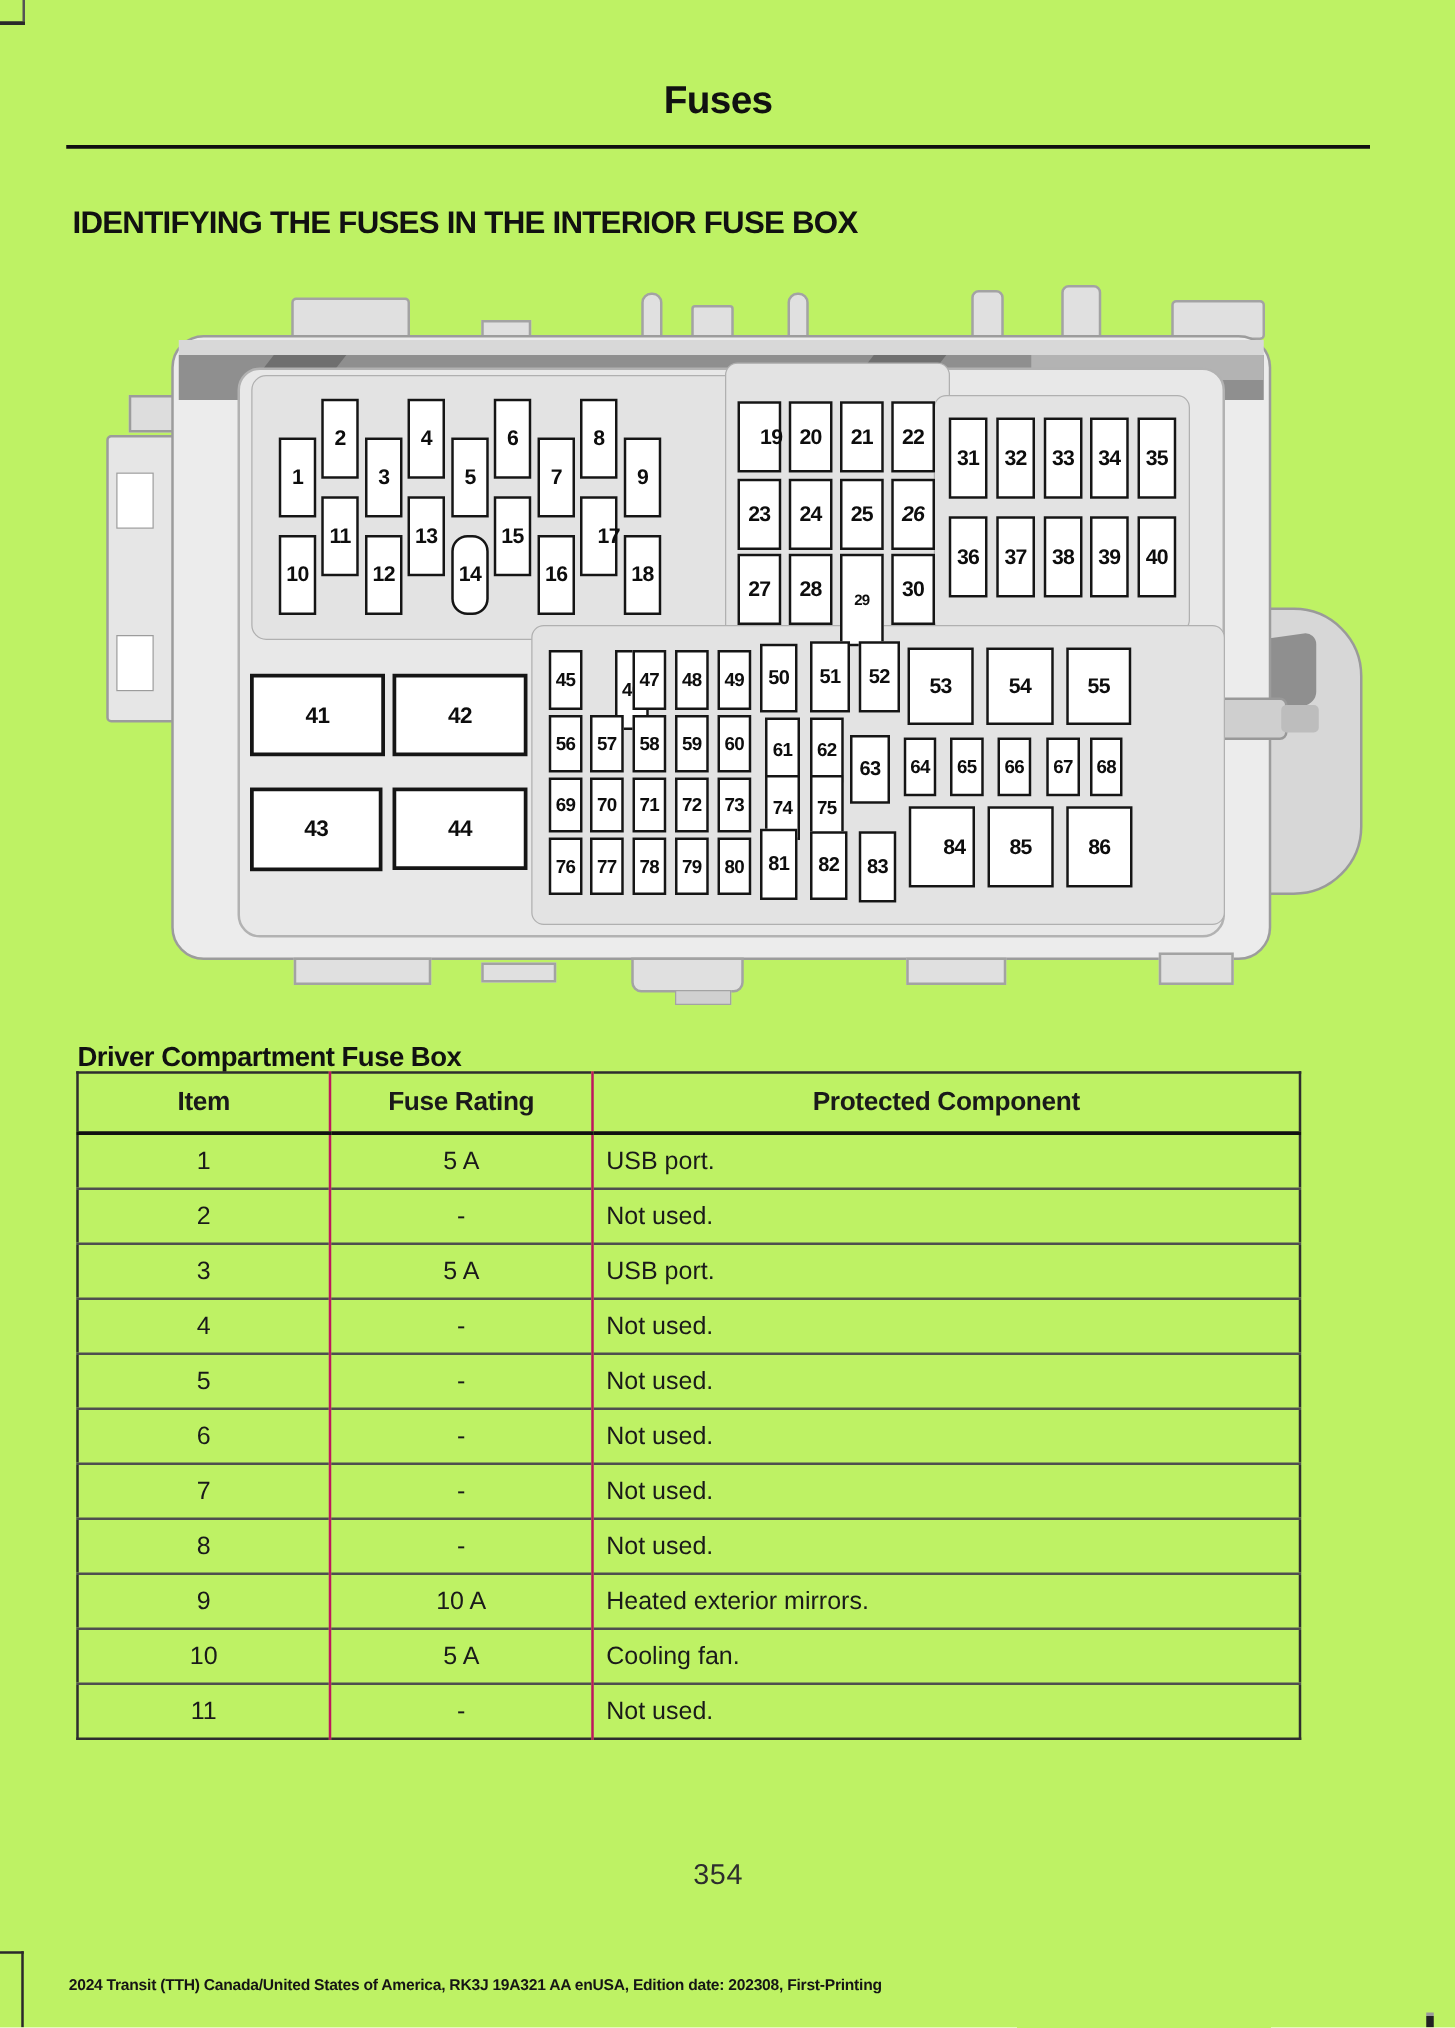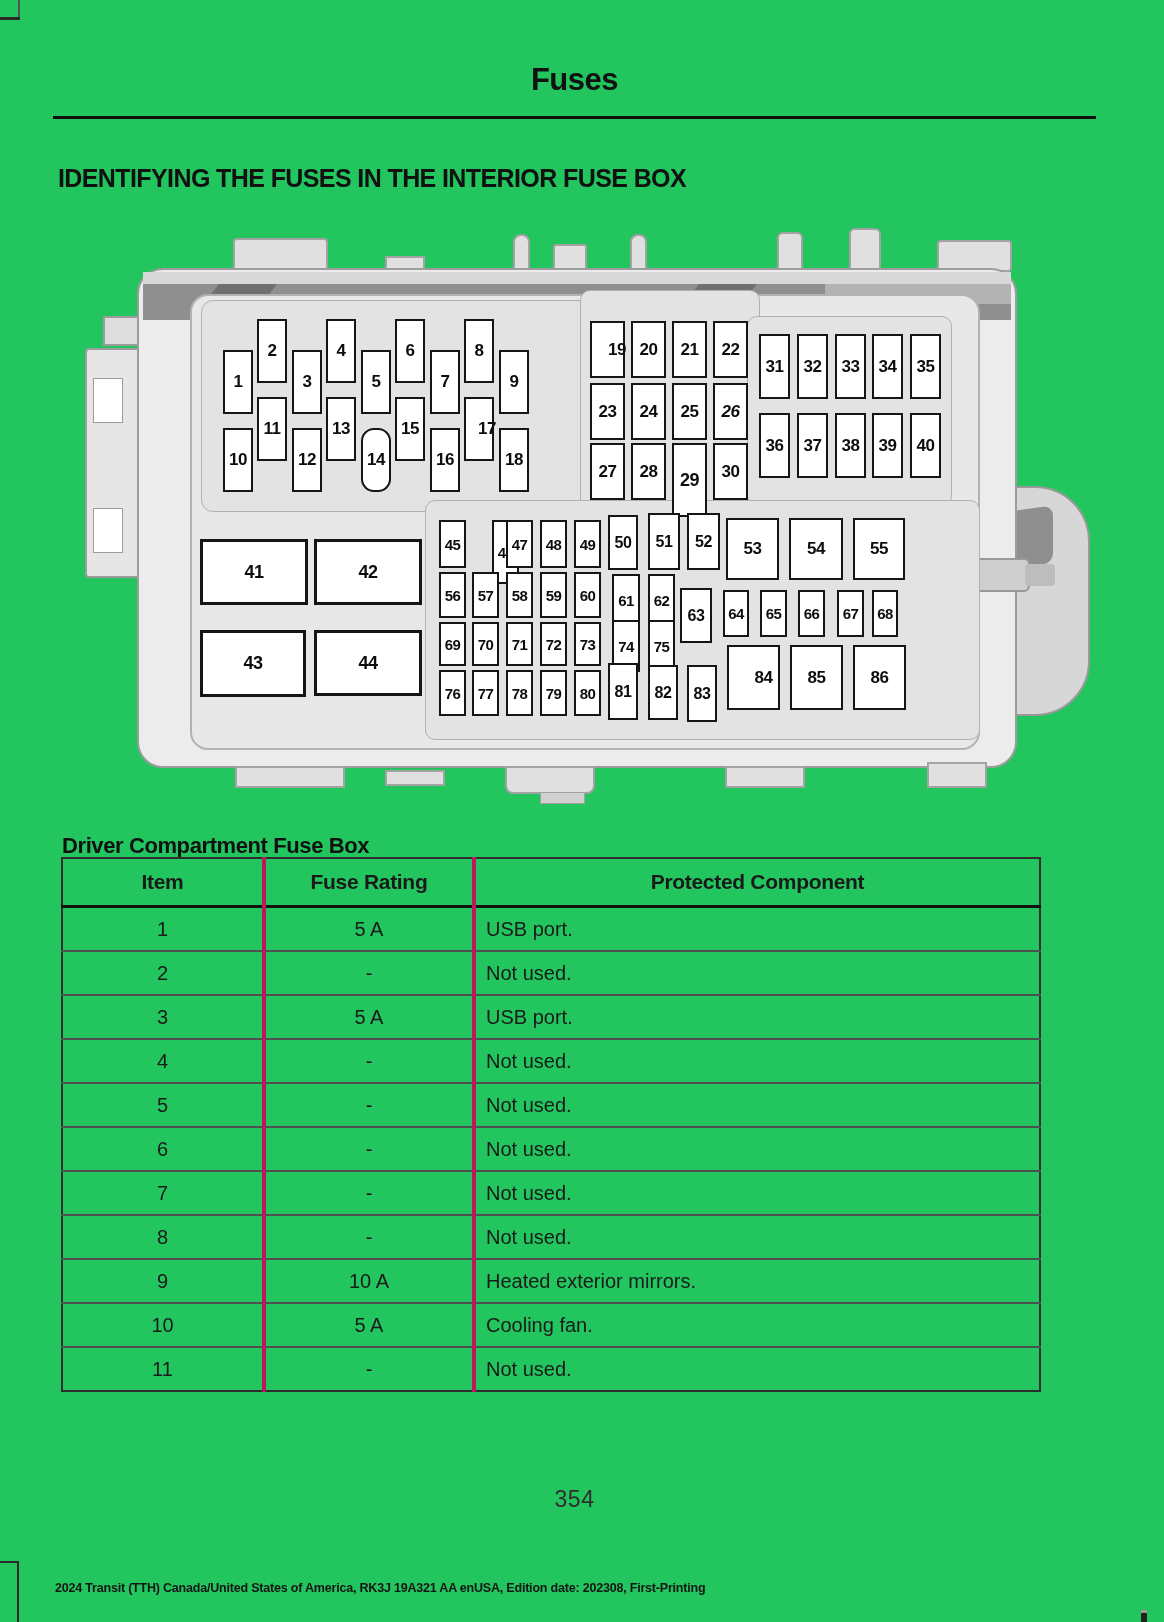--- a/index.html
+++ b/index.html
@@ -1,16 +1,16 @@
 <!DOCTYPE html>
 <html><head>
 <meta charset="utf-8">
 <style>
   html,body{margin:0;padding:0;background:#ffffff;}
-  .page{position:relative;width:1164px;height:1622px;background:#22c55e;overflow:hidden;
+  .page{position:relative;width:1164px;height:1622px;background:#bef264;overflow:hidden;
         font-family:"Liberation Sans","DejaVu Sans",sans-serif;color:#111;}
 
   
   .mark{position:absolute;background:#2a2a2a;}
   .crop-tl-v{left:18px;top:0;width:2px;height:17px;background:#555;}
   .crop-tl-h{left:0;top:17px;width:20px;height:3px;}
   .crop-bl-h{left:0;top:1561px;width:19px;height:2px;}
   .crop-bl-v{left:17px;top:1561px;width:2px;height:61px;}
   .crop-br{left:1141px;top:1610px;width:6px;height:12px;background:linear-gradient(#9a9a9a 0 25%,#222 25% 100%);}
 
@@ -66,21 +66,21 @@
   .fuse.relay{border-width:3px;}
 
   
   .fuse-table{position:absolute;left:61px;top:857px;width:978px;border-collapse:collapse;
               table-layout:fixed;font-size:20px;color:#1a1a1a;}
   .fuse-table{border:2px solid #2e2e2e;}
   .fuse-table th{font-size:21px;font-weight:bold;letter-spacing:-0.3px;height:44px;
                  border-bottom:3px solid #111;}
   .fuse-table td{height:40px;}
   .fuse-table tr + tr td{border-top:2px solid #4f4f4f;}
-  .fuse-table th + th, .fuse-table td + td{border-left:4px solid #be185d;}
+  .fuse-table th + th, .fuse-table td + td{border-left:2px solid #be185d;}
   .col-item{width:202px;}
   .col-rating{width:210px;}
   .col-comp{width:566px;}
   .fuse-table td.c-item, .fuse-table td.c-rating{text-align:center;}
   .fuse-table td.c-comp{text-align:left;padding-left:10px;}
 
   .page-number{position:absolute;left:53px;top:1486px;width:1043px;text-align:center;
                font-size:23px;color:#2e2e2e;letter-spacing:0.5px;}
   .footer-text{position:absolute;left:55px;top:1581px;font-size:12.5px;font-weight:600;
                letter-spacing:-0.2px;color:#151515;}
@@ -157,21 +157,21 @@
         <div class="fuse" style="left: 505px; top: 93px; width: 35px; height: 57px; font-size: 17px; padding-left: 19px;">19</div>
         <div class="fuse" style="left: 546px; top: 93px; width: 35px; height: 57px; font-size: 17px;">20</div>
         <div class="fuse" style="left: 587px; top: 93px; width: 35px; height: 57px; font-size: 17px;">21</div>
         <div class="fuse" style="left: 628px; top: 93px; width: 35px; height: 57px; font-size: 17px;">22</div>
         <div class="fuse" style="left: 505px; top: 155px; width: 35px; height: 57px; font-size: 17px;">23</div>
         <div class="fuse" style="left: 546px; top: 155px; width: 35px; height: 57px; font-size: 17px;">24</div>
         <div class="fuse" style="left: 587px; top: 155px; width: 35px; height: 57px; font-size: 17px;">25</div>
         <div class="fuse" style="left: 628px; top: 155px; width: 35px; height: 57px; font-size: 17px; font-style: italic;">26</div>
         <div class="fuse" style="left: 505px; top: 215px; width: 35px; height: 57px; font-size: 17px;">27</div>
         <div class="fuse" style="left: 546px; top: 215px; width: 35px; height: 57px; font-size: 17px;">28</div>
-        <div class="fuse" style="left: 587px; top: 215px; width: 35px; height: 74px; font-size: 18px;">29</div>
+        <div class="fuse" style="left: 587px; top: 215px; width: 35px; height: 74px; font-size: 12px;">29</div>
         <div class="fuse" style="left: 628px; top: 215px; width: 35px; height: 57px; font-size: 17px;">30</div>
         <div class="fuse" style="left: 674px; top: 106px; width: 31px; height: 65px; font-size: 17px;">31</div>
         <div class="fuse" style="left: 712px; top: 106px; width: 31px; height: 65px; font-size: 17px;">32</div>
         <div class="fuse" style="left: 750px; top: 106px; width: 31px; height: 65px; font-size: 17px;">33</div>
         <div class="fuse" style="left: 787px; top: 106px; width: 31px; height: 65px; font-size: 17px;">34</div>
         <div class="fuse" style="left: 825px; top: 106px; width: 31px; height: 65px; font-size: 17px;">35</div>
         <div class="fuse" style="left: 674px; top: 185px; width: 31px; height: 65px; font-size: 17px;">36</div>
         <div class="fuse" style="left: 712px; top: 185px; width: 31px; height: 65px; font-size: 17px;">37</div>
         <div class="fuse" style="left: 750px; top: 185px; width: 31px; height: 65px; font-size: 17px;">38</div>
         <div class="fuse" style="left: 787px; top: 185px; width: 31px; height: 65px; font-size: 17px;">39</div>

